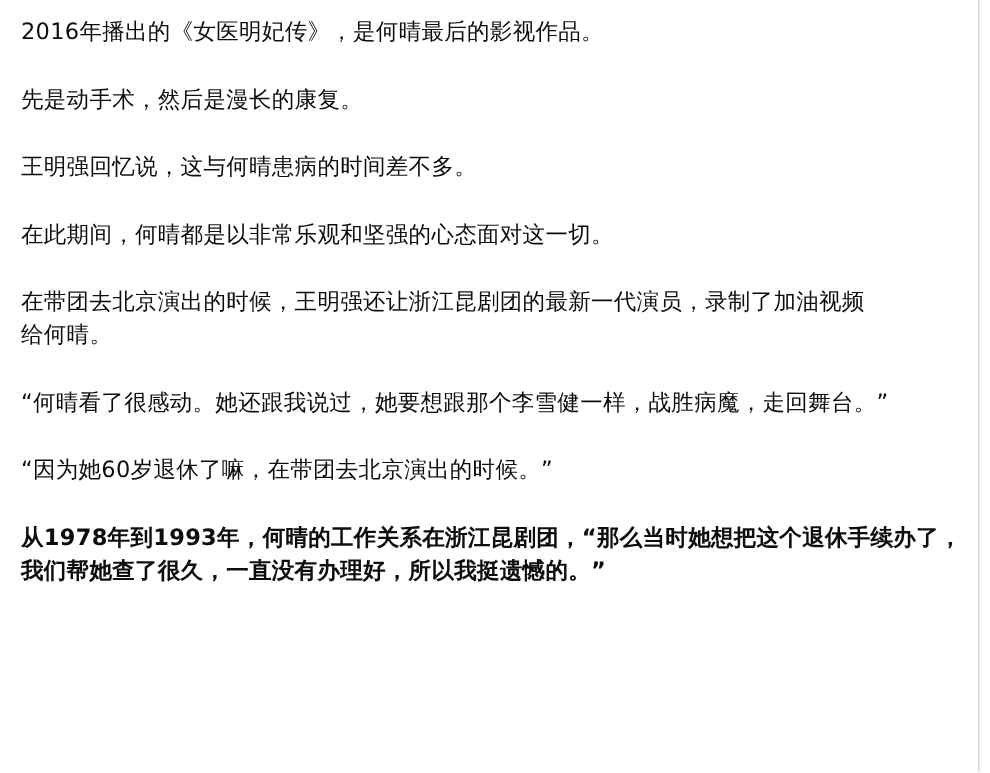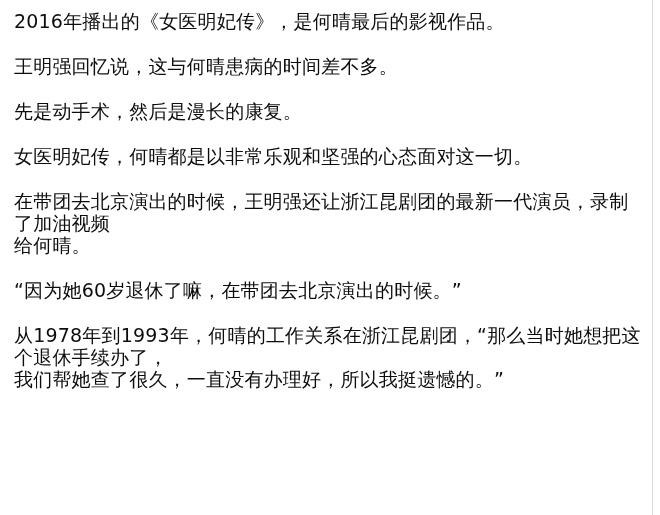--- a/index.html
+++ b/index.html
@@ -31,50 +31,52 @@
     background: #d9d9d9;
   }
   .article {
     position: relative;
     width: 660px;
     padding: 0 14px 0 14px;
     box-sizing: border-box;
   }
   .para {
     color: #0d0d0d;
-    font-size: 19px;
+    font-size: 15px;
     line-height: 22px;
     letter-spacing: 0.2px;
     margin: 0 0 23px 0;
     text-align: left;
     white-space: pre-wrap;
     word-break: break-all;
   }
   .para.nowrap-clip {
     white-space: nowrap;
     overflow: hidden;
   }
   .para.two-line {
   }
   .para.last {
     margin-bottom: 0;
+    font-weight: bold;
   }
 </style>
 </head>
 <body>
 
 <div id="page">
 
   <div class="right-rule"></div>
 
   <div class="article">
     <p class="para">2016年播出的《女医明妃传》，是何晴最后的影视作品。</p>
+    <p class="para">先是动手术，然后是漫长的康复。</p>
     <p class="para">王明强回忆说，这与何晴患病的时间差不多。</p>
-    <p class="para">先是动手术，然后是漫长的康复。</p>
-    <p class="para">女医明妃传，何晴都是以非常乐观和坚强的心态面对这一切。</p>
+    <p class="para">在此期间，何晴都是以非常乐观和坚强的心态面对这一切。</p>
     <p class="para two-line">在带团去北京演出的时候，王明强还让浙江昆剧团的最新一代演员，录制了加油视频
 给何晴。</p>
+    <p class="para nowrap-clip">“何晴看了很感动。她还跟我说过，她要想跟那个李雪健一样，战胜病魔，走回舞台。”</p>
     <p class="para">“因为她60岁退休了嘛，在带团去北京演出的时候。”</p>
     <p class="para two-line last">从1978年到1993年，何晴的工作关系在浙江昆剧团，“那么当时她想把这个退休手续办了，
 我们帮她查了很久，一直没有办理好，所以我挺遗憾的。”</p>
   </div>
 
 </div>
 
 </body></html>

